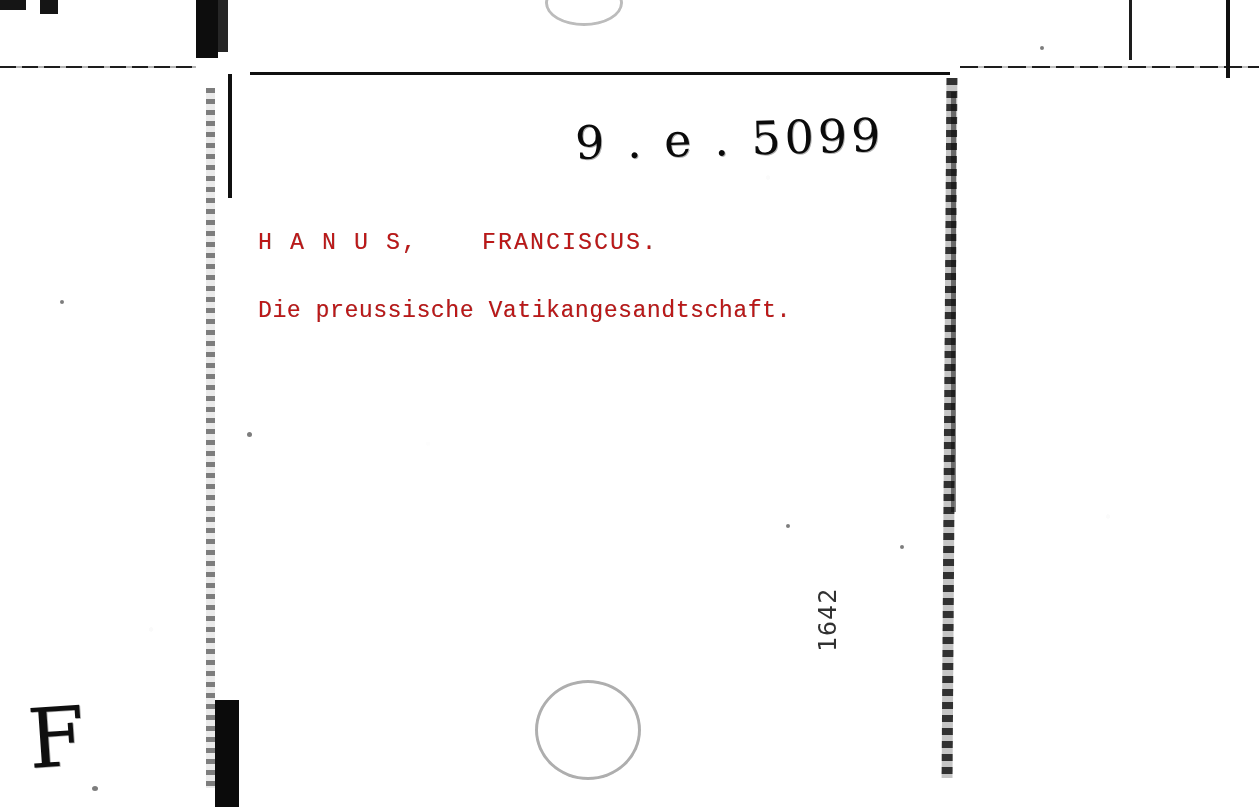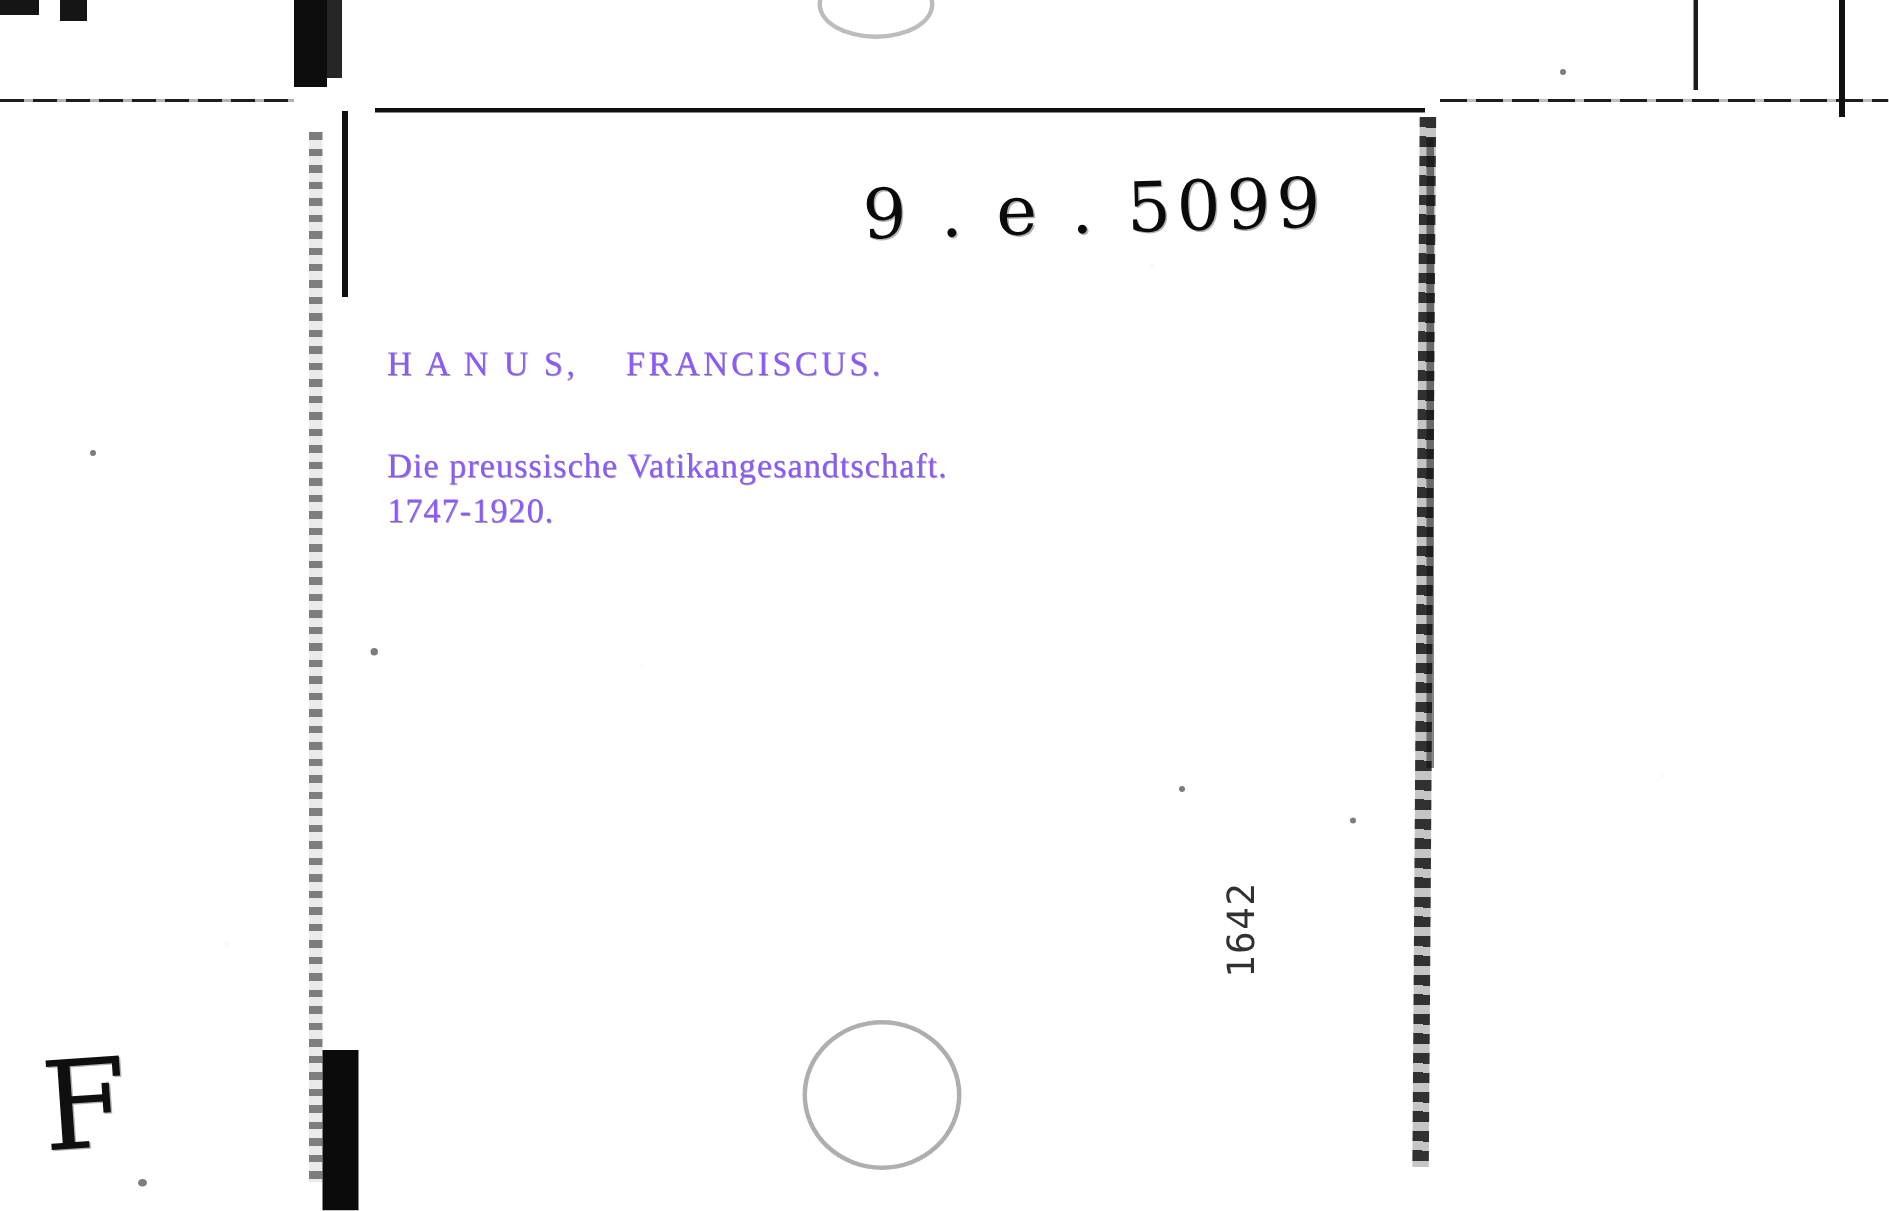--- a/index.html
+++ b/index.html
@@ -107,24 +107,24 @@
   #tick-left-b  { left: 0px;   top: 0; width: 26px; height: 10px; background: #1a1a1a; }
 
   
   #text-block {
     position: absolute;
     left: 258px;
     top: 228px;
     width: 700px;
   }
   .typed {
-    font-family: Liberation Serif, serif;
+    font-family: Liberation Mono, monospace;
     font-size: 23px;
     line-height: 30px;
-    color: #8b5cf6;
+    color: #b91c1c;
     letter-spacing: 0.6px;
     white-space: pre;
     text-shadow: 0.5px 0.4px 0 rgba(0,0,0,0.35);
   }
   #author {
     letter-spacing: 2.2px;
     margin-bottom: 38px;
   }
   #title-block { margin-bottom: 52px; }
   #imprint-block { margin-bottom: 0; }
@@ -227,21 +227,20 @@
 
   <div id="punch-ring-top"></div>
 
   <div id="shelfmark">9 . e . 5099</div>
 
   <div id="text-block">
     <div class="typed" id="author">H A N U S,    FRANCISCUS.</div>
 
     <div id="title-block">
       <div class="typed">Die preussische Vatikangesandtschaft.</div>
-      <div class="typed">1747-1920.</div>
     </div>
 
   </div>
 
   <div id="vertical-number">
     <span id="vertical-number-inner">1642</span>
   </div>
 
   <div id="corner-letter">F</div>
 

